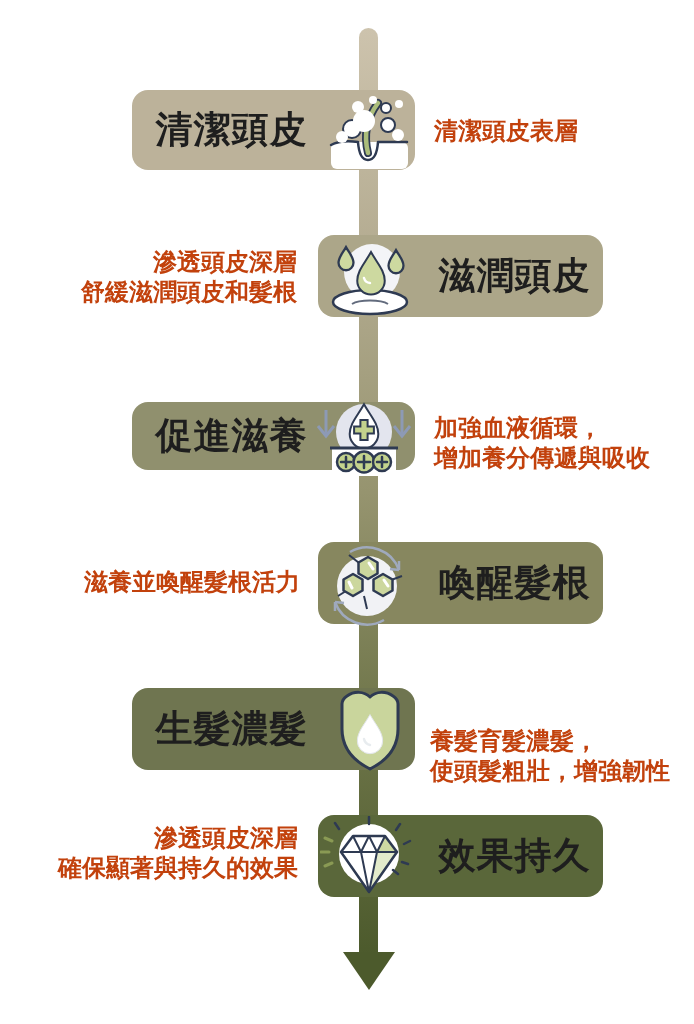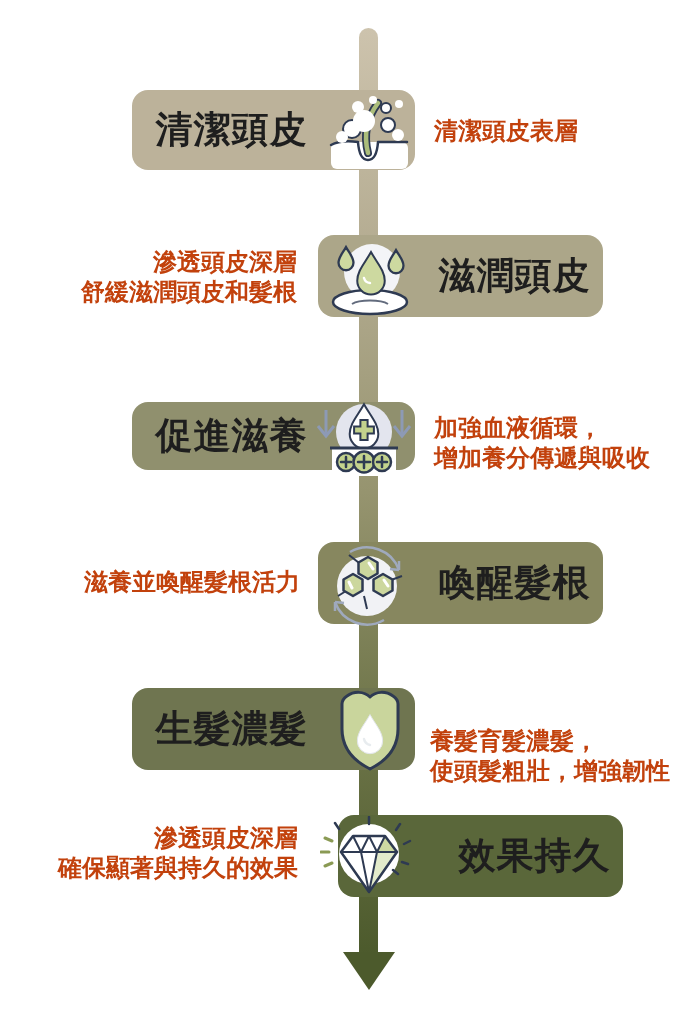--- a/index.html
+++ b/index.html
@@ -159,21 +159,21 @@
       <path d="M38,10 C44,4 54,4 61,9 C64,11 66,13 66,17 L66,42 C66,62 54,74 38,82 C22,74 10,62 10,42 L10,17 C10,13 12,11 15,9 C22,4 32,4 38,10 Z" fill="#c9d59c" stroke="#2e3a52" stroke-width="3" stroke-linejoin="round"></path>
       <path transform="translate(38,46) scale(1.15)" d="M0,-16 C5,-7 11,-1 11,7 A11,11 0 1,1 -11,7 C-11,-1 -5,-7 0,-16 Z" fill="#ffffff" stroke="#e2e6ea" stroke-width="1" vector-effect="non-scaling-stroke"></path>
       <path d="M32,52 A8,8 0 0 0 38,58" fill="none" stroke="#e8ecef" stroke-width="2.5" stroke-linecap="round"></path>
     </svg>
   </div>
   <div class="note" style="left:430px;top:726px;">
     <div>養髮育髮濃髮，</div>
     <div>使頭髮粗壯，增強韌性</div>
   </div>
 
-  <div class="box right" style="top: 815px; height: 82px; background: rgb(90, 103, 58); margin-left: 20px;">
+  <div class="box right" style="top: 815px; height: 82px; background: rgb(90, 103, 58);">
     <div class="title">效果持久</div>
   </div>
   <div class="icon" style="left:320px;top:816px;">
     <svg width="94" height="86" viewBox="0 0 94 86">
       <circle cx="49" cy="38" r="30" fill="#ffffff"></circle>
       <polygon points="33,20 65,20 77,36 49,76 21,36" fill="#ffffff"></polygon>
       <polygon points="65,20 77,36 57,36" fill="#cedaa2"></polygon>
       <polygon points="57,36 77,36 49,76" fill="#e3ebcb"></polygon>
       <polygon points="33,20 65,20 77,36 49,76 21,36" fill="none" stroke="#2e3a52" stroke-width="2.5" stroke-linejoin="round"></polygon>
       <path d="M21,36 L77,36 M33,20 L41,36 M65,20 L57,36 M41,36 L49,20 L57,36 M49,76 L41,36 M49,76 L57,36" fill="none" stroke="#2e3a52" stroke-width="2" stroke-linejoin="round"></path>

